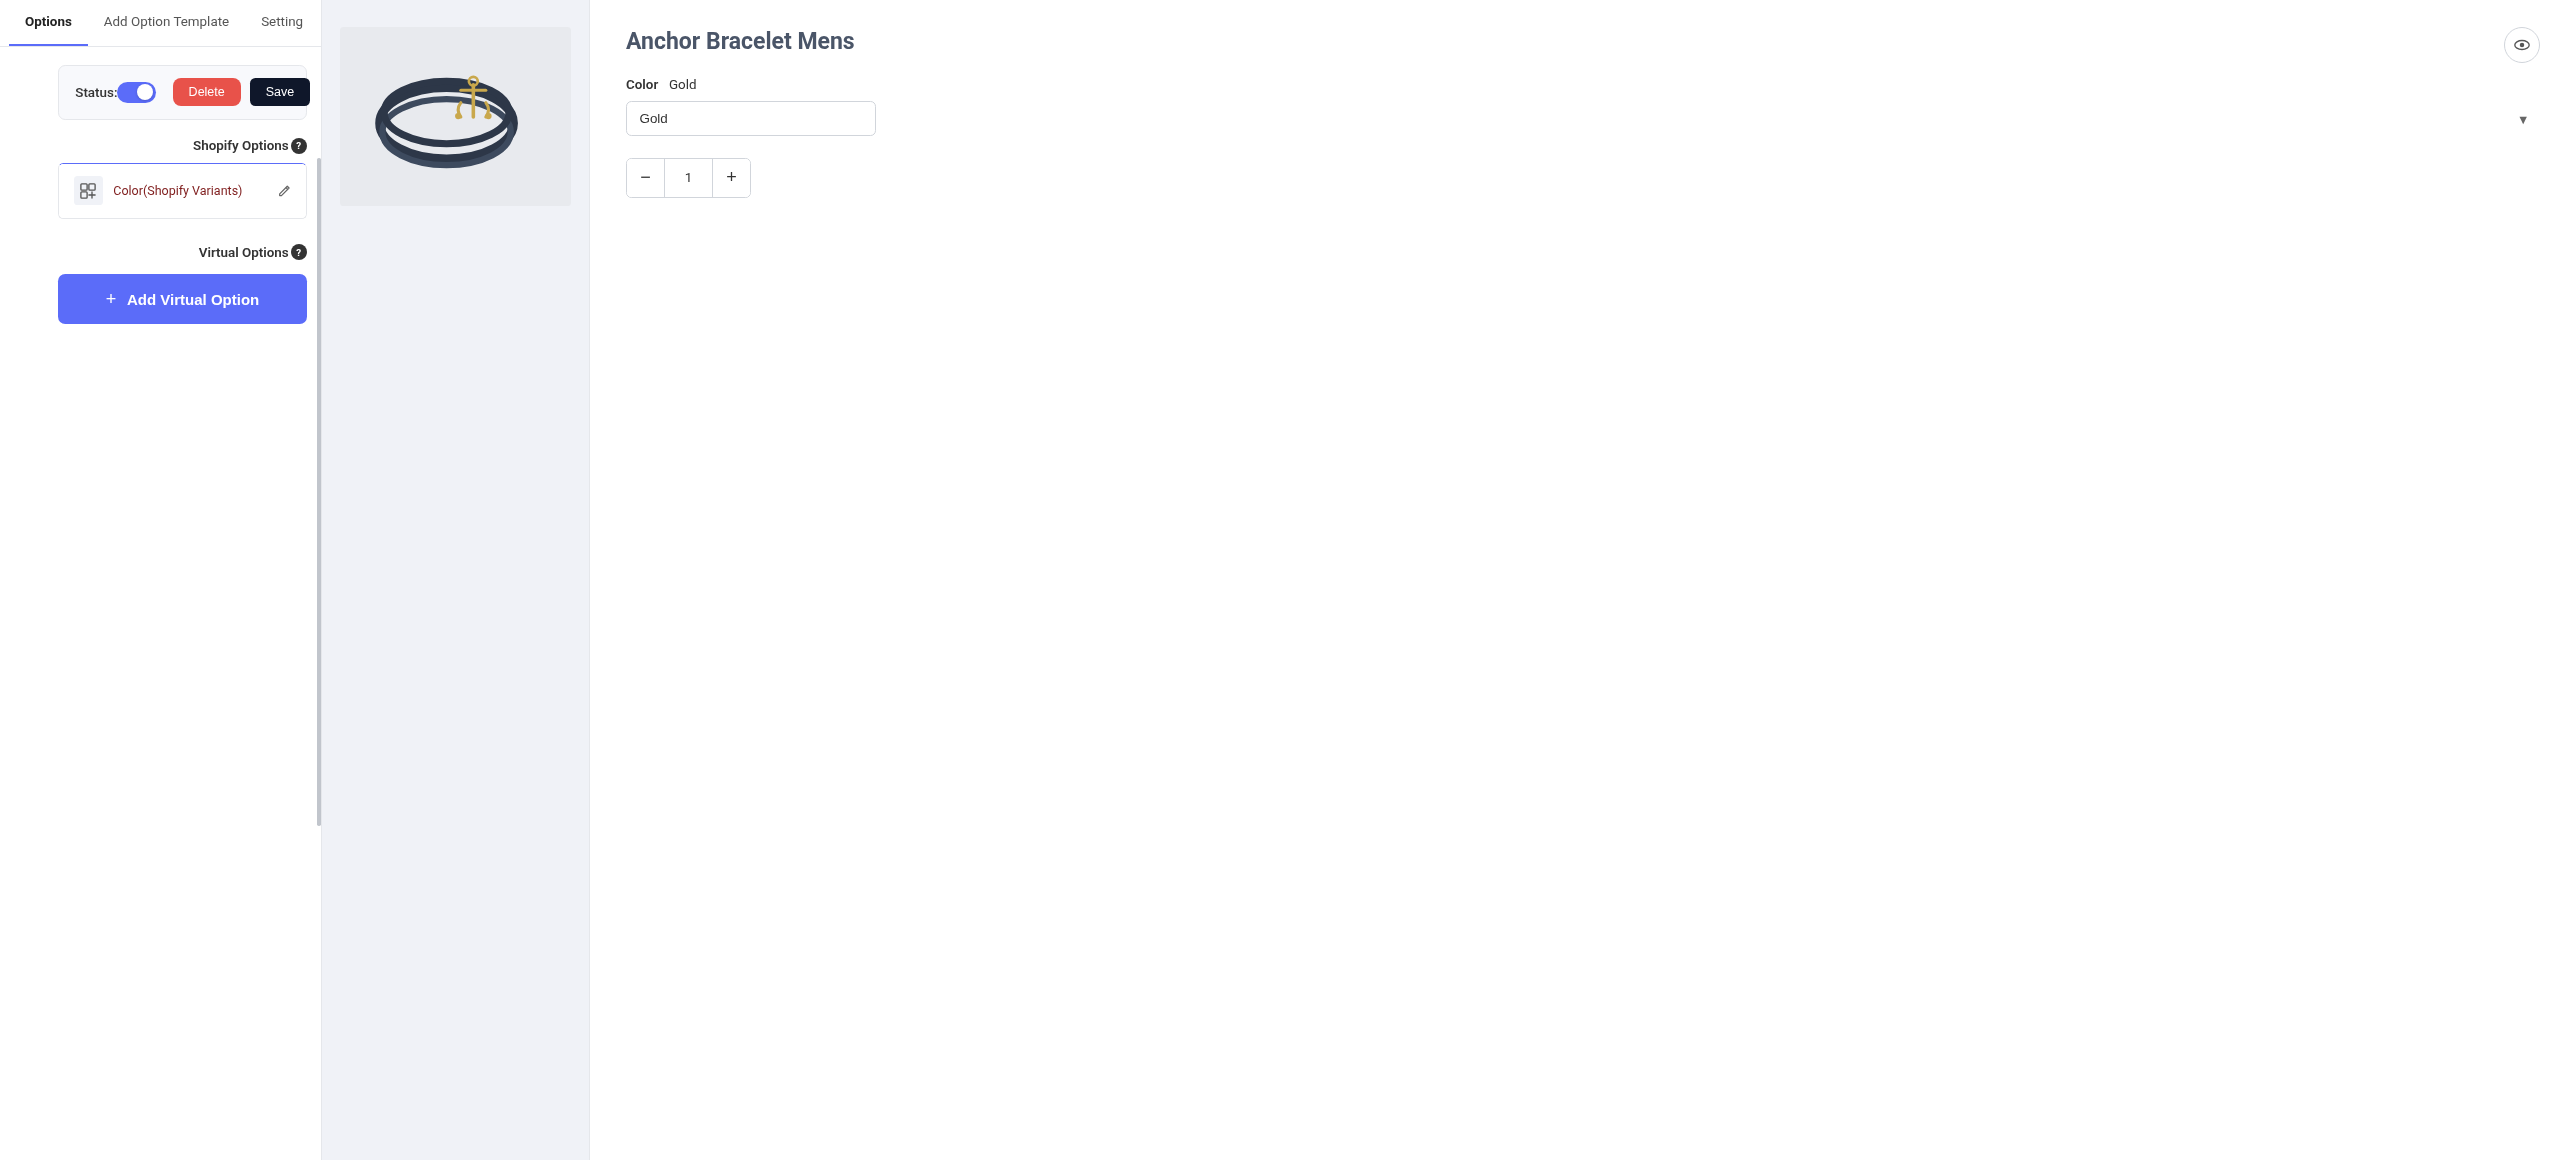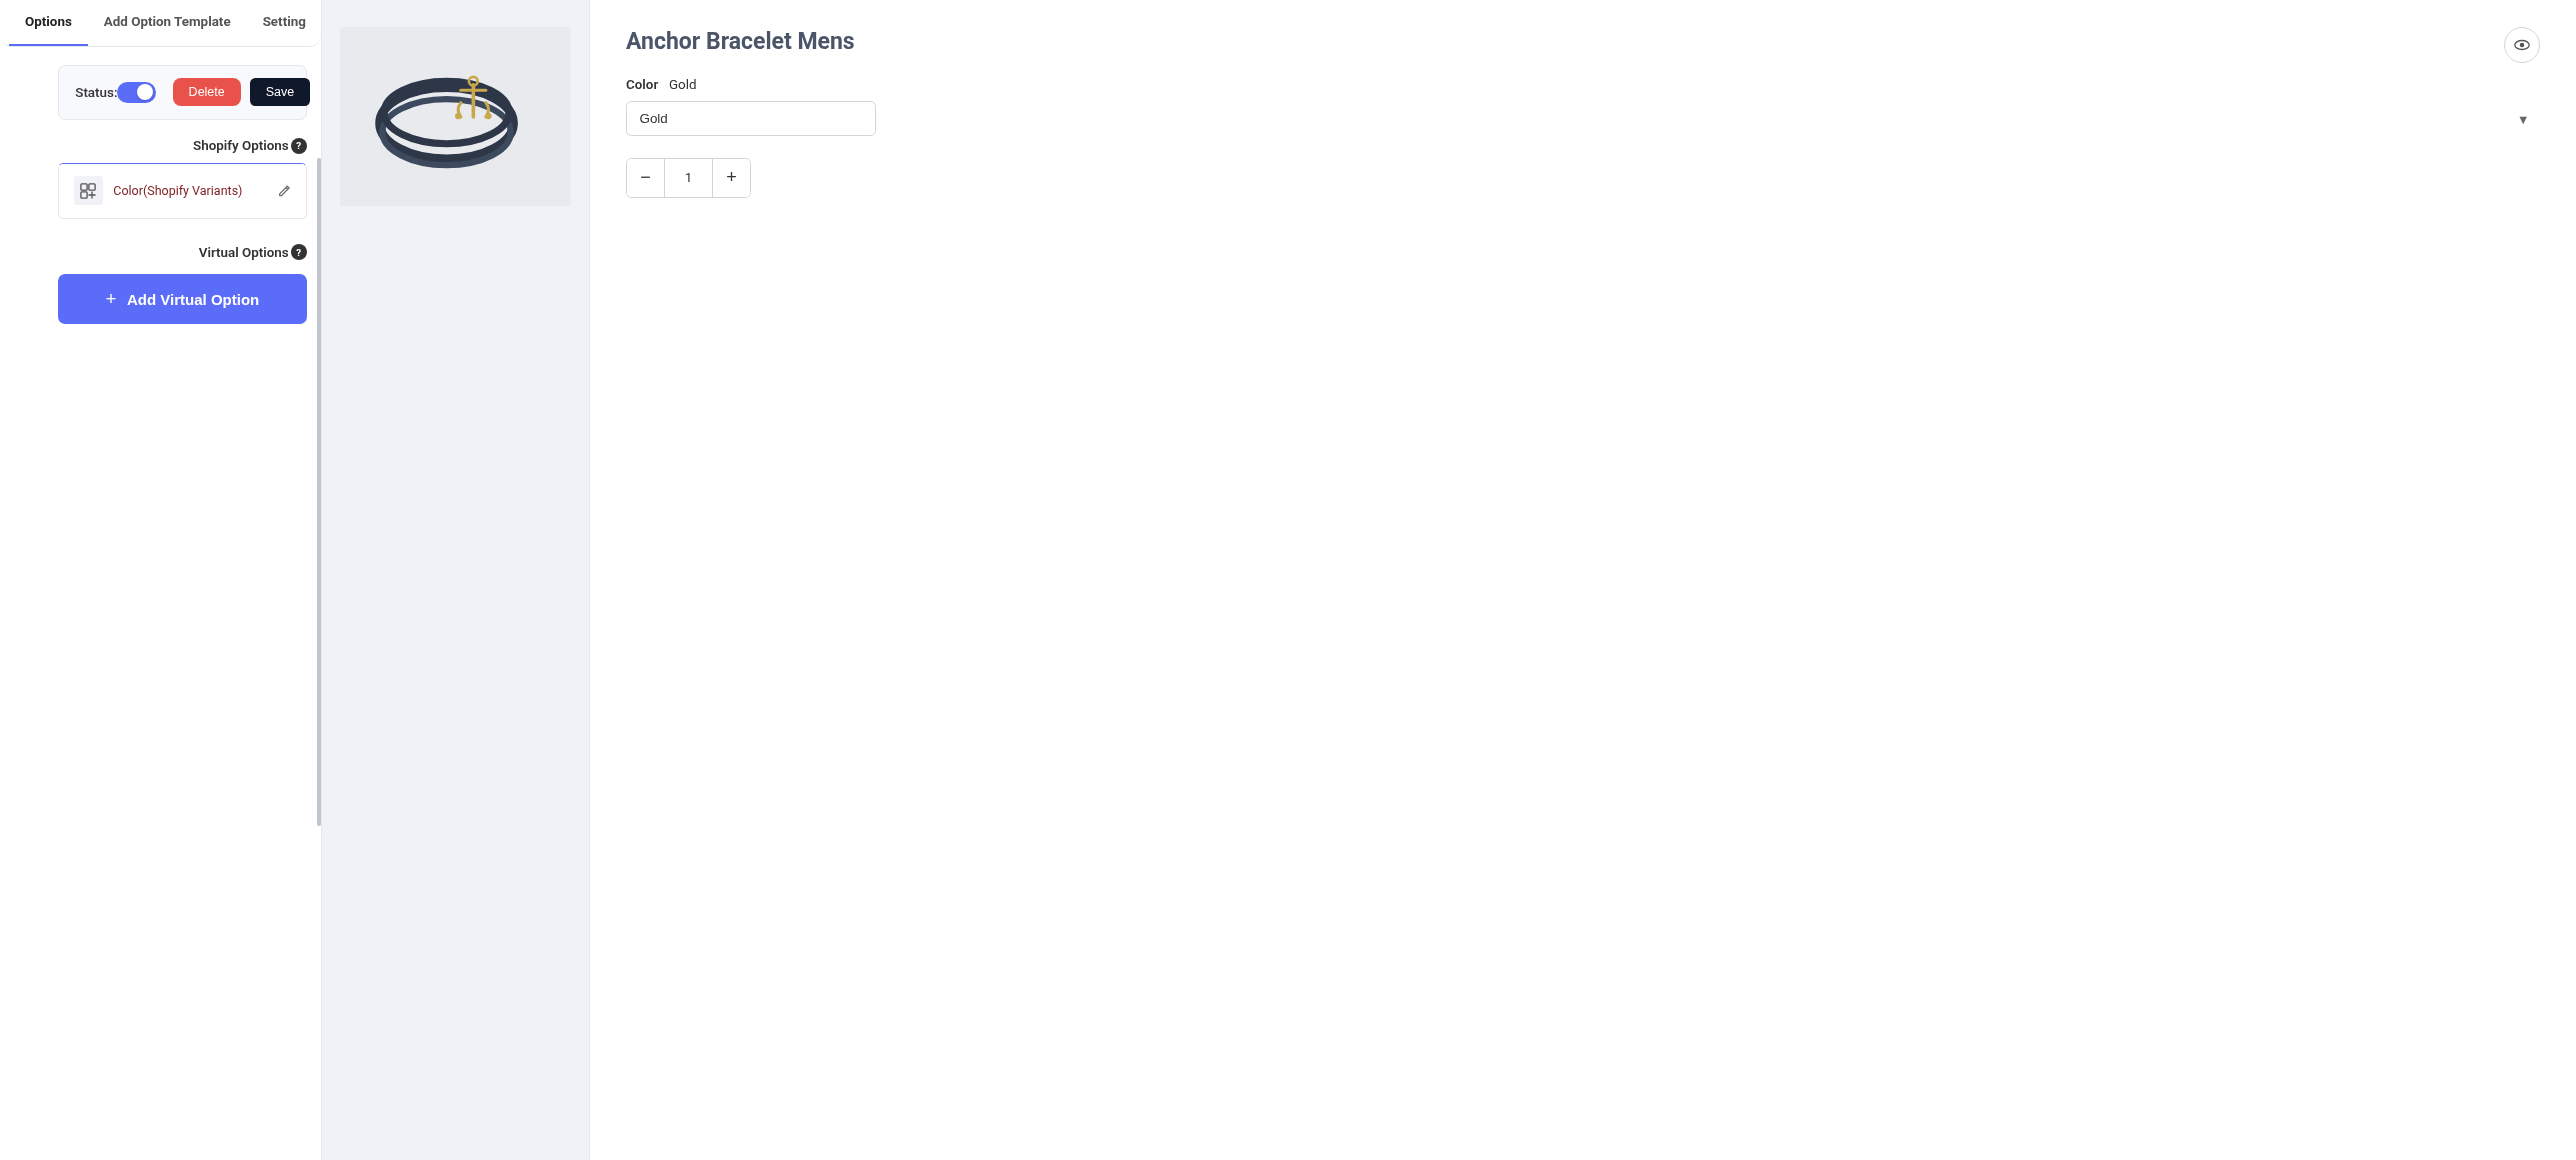--- a/index.html
+++ b/index.html
@@ -23,31 +23,30 @@
       border-right: 0.9px solid #e5e7eb;
       display: flex;
       flex-direction: column;
       flex-shrink: 0;
     }
 
     .tabs {
       display: flex;
       border-bottom: 0.9px solid #e5e7eb;
       padding: 0 9px;
-      border-radius: 12px;
     }
 
     .tab {
       padding: 14.3px 16px;
       font-size: 13.4px;
       cursor: pointer;
       color: #555;
       border-bottom: 2.7px solid transparent;
       white-space: nowrap;
-      font-weight: 700;
+      font-weight: 400;
     }
 
     .tab.active {
       color: #222;
       font-weight: 700;
       border-bottom: 2.7px solid #5b6cf9;
     }
 
     .panel-content {
       padding: 18px 14.3px;

